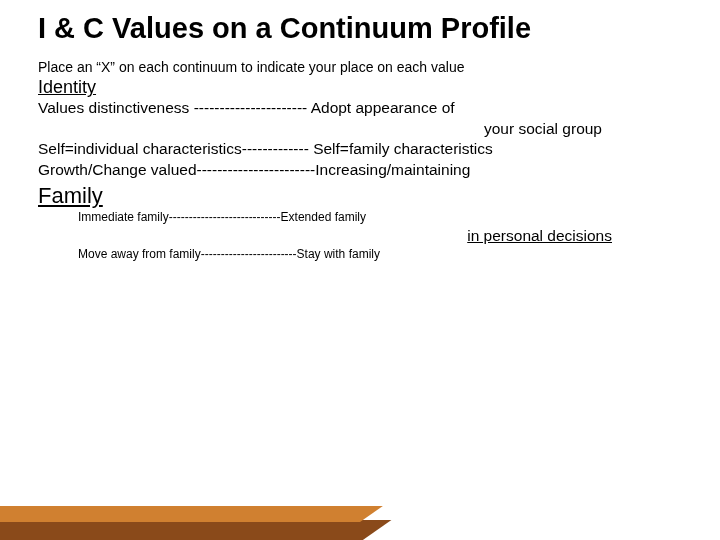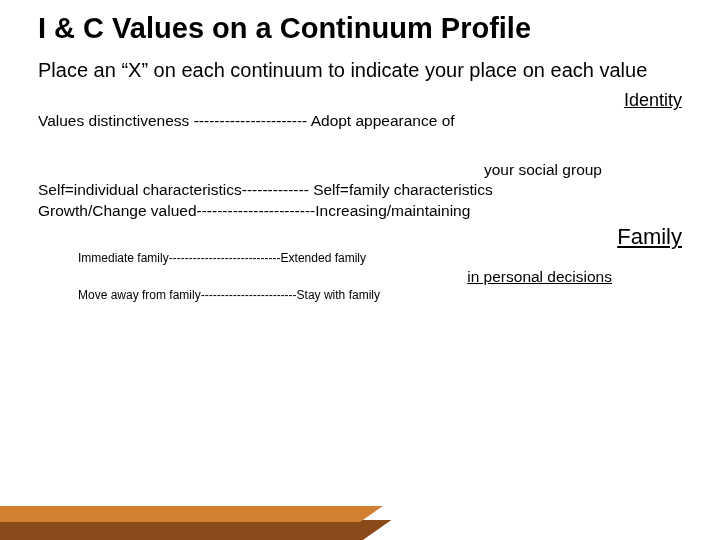--- a/index.html
+++ b/index.html
@@ -15,46 +15,44 @@
   .slide {
     padding: 12px 38px 0 38px;
   }
   .title {
     font-size: 29px;
     font-weight: bold;
     line-height: 1.15;
     margin-bottom: 14px;
   }
   .instruction {
-    font-size: 20px;
-    margin-bottom: 8px;
+    font-size: 14px;
+    margin-bottom: 2px;
   }
   .section-header {
     font-size: 18px;
     text-decoration: underline;
     margin-top: 2px;
-    text-align: right;
   }
   .cont-line {
     font-size: 15.5px;
     line-height: 1.35;
     white-space: nowrap;
   }
   .cont-line-lg {
     font-size: 12px;
     line-height: 1.4;
     white-space: nowrap;
     margin-left: 40px;
   }
   .right-sub {
     font-size: 15.5px;
     text-align: right;
     padding-right: 80px;
     line-height: 1.3;
-    margin-top: 28px;
   }
   .right-sub-lg {
     font-size: 15.5px;
     text-align: right;
     padding-right: 70px;
     line-height: 1.3;
     text-decoration: underline;
   }
   .corner-accent {
     position: absolute;

